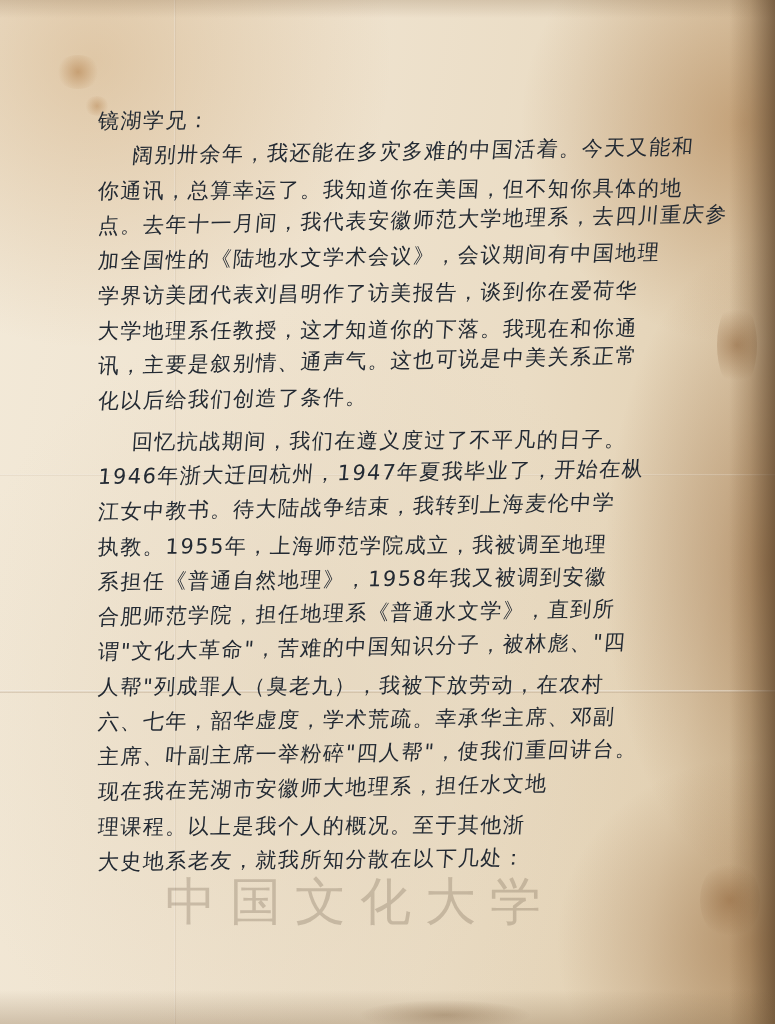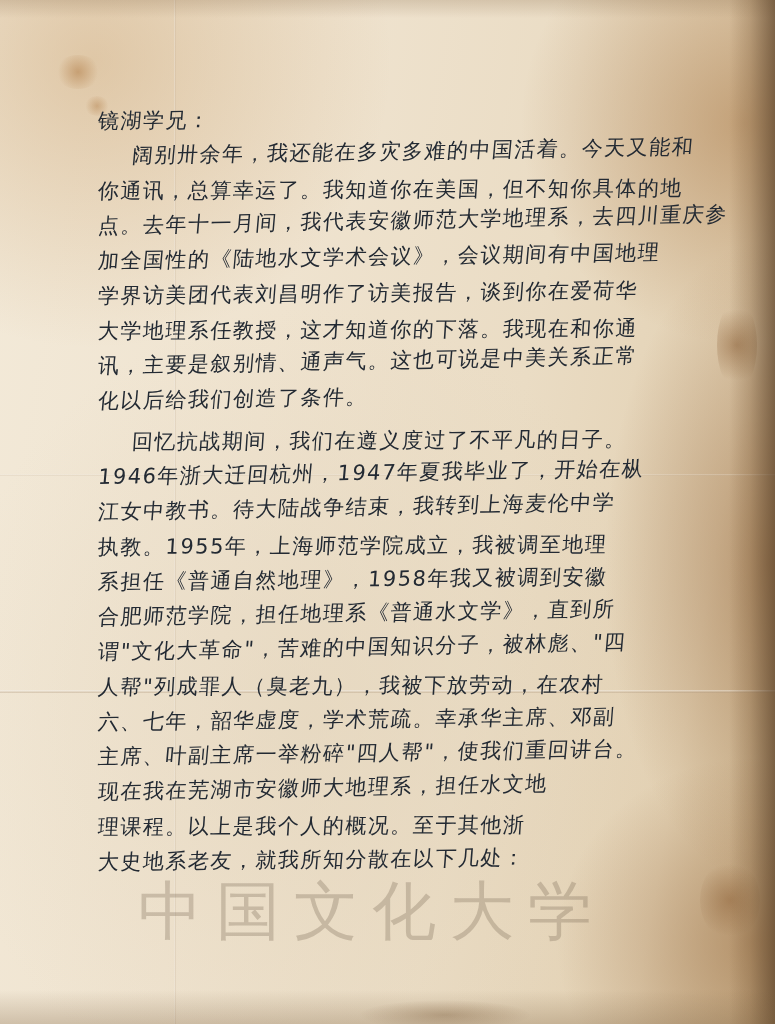--- a/index.html
+++ b/index.html
@@ -67,25 +67,25 @@
   .spot { position: absolute; border-radius: 50%; }
   .s1 { left: 55px;  top: 55px;  width: 46px; height: 34px; background: radial-gradient(circle, rgba(178,126,72,0.55), rgba(178,126,72,0) 70%); }
   .s2 { left: 84px;  top: 96px;  width: 26px; height: 20px; background: radial-gradient(circle, rgba(178,126,72,0.45), rgba(178,126,72,0) 70%); }
   .s3 { left: 717px; top: 300px; width: 40px; height: 90px; background: radial-gradient(circle, rgba(140,96,54,0.55), rgba(140,96,54,0) 72%); }
   .s4 { left: 700px; top: 860px; width: 60px; height: 80px; background: radial-gradient(circle, rgba(140,96,54,0.50), rgba(140,96,54,0) 72%); }
   .s5 { left: 360px; top: 1000px; width: 170px; height: 30px; background: radial-gradient(ellipse, rgba(120,86,52,0.35), rgba(120,86,52,0) 72%); }
 
   
   .watermark {
     position: absolute;
-    left: 138px;
+    left: 165px;
     top: 868px;
     width: 470px;
     font-family: "DejaVu Serif", serif;
-    font-size: 64px;
+    font-size: 51px;
     letter-spacing: 14px;
     color: rgba(120, 104, 84, 0.30);
     white-space: nowrap;
     user-select: none;
   }
 
   
   .hand {
     position: absolute;
     left: 98px;

